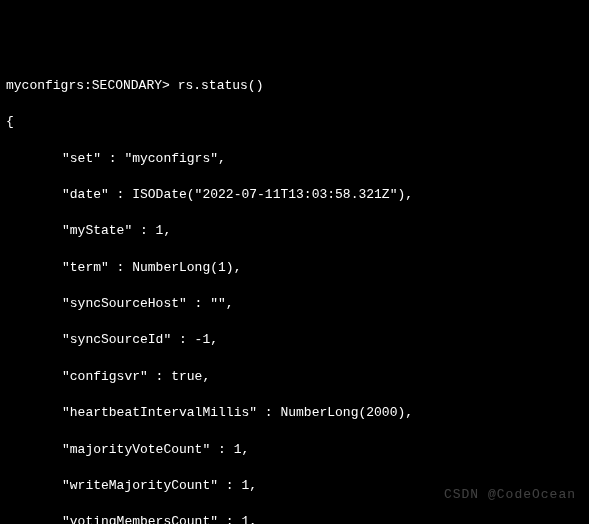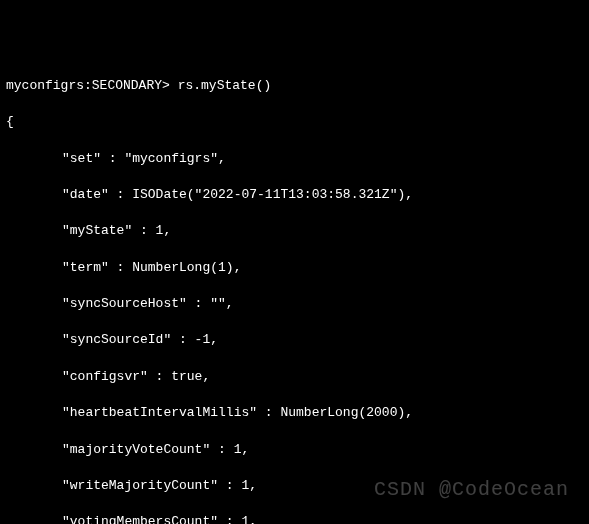--- a/index.html
+++ b/index.html
@@ -18,33 +18,33 @@
       height: 524px;
       overflow: hidden;
       white-space: pre;
     }
     .prompt-line {
       color: #fff;
     }
     .indent-1 { padding-left: 56px; }
     .watermark {
       position: absolute;
-      right: 20px;
+      right: 13px;
       bottom: 20px;
       color: rgba(255,255,255,0.25);
-      font-size: 20px;
+      font-size: 13px;
       letter-spacing: 1px;
     }
   </style>
 </head>
 <body>
 
 
 
-<div class="prompt-line"><span>myconfigrs:SECONDARY&gt;</span> <span>rs.myState()</span></div>
+<div class="prompt-line"><span>myconfigrs:SECONDARY&gt;</span> <span>rs.status()</span></div>
 <div>{</div>
 <div class="indent-1">"set" : "myconfigrs",</div>
 <div class="indent-1">"date" : ISODate("2022-07-11T13:03:58.321Z"),</div>
 <div class="indent-1">"myState" : 1,</div>
 <div class="indent-1">"term" : NumberLong(1),</div>
 <div class="indent-1">"syncSourceHost" : "",</div>
 <div class="indent-1">"syncSourceId" : -1,</div>
 <div class="indent-1">"configsvr" : true,</div>
 <div class="indent-1">"heartbeatIntervalMillis" : NumberLong(2000),</div>
 <div class="indent-1">"majorityVoteCount" : 1,</div>

